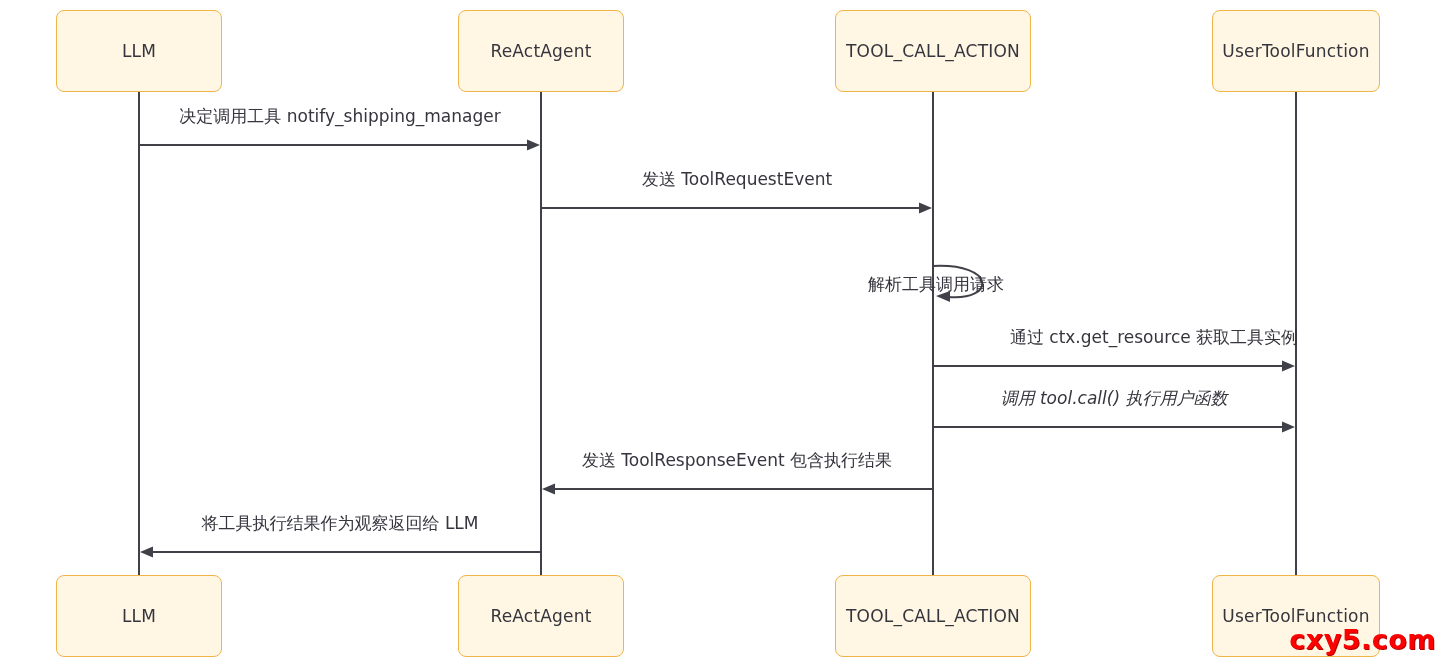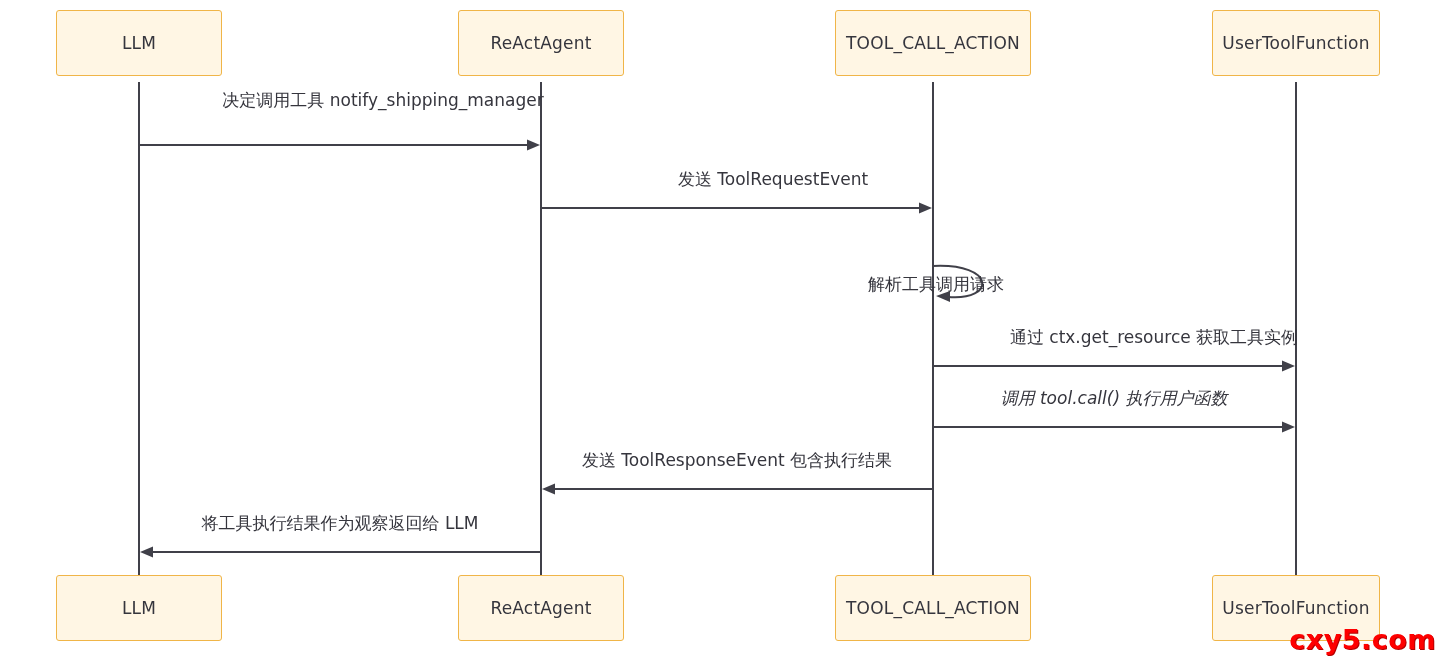--- a/index.html
+++ b/index.html
@@ -7,24 +7,24 @@
     position: relative;
     width: 1438px;
     height: 660px;
     background: #ffffff;
     font-family: "DejaVu Sans", "Liberation Sans", sans-serif;
     overflow: hidden;
   }
   svg.links { position: absolute; left: 0; top: 0; }
   .actor {
     position: absolute;
-    height: 66px;
+    height: 82px;
     background: #fff6e4;
     border: 1.5px solid #f0b548;
-    border-radius: 3px;
+    border-radius: 8px;
     box-sizing: border-box;
     display: flex;
     align-items: center;
     justify-content: center;
     font-size: 17px;
     color: #35353d;
     letter-spacing: 0.2px;
   }
   .msg {
     position: absolute;
@@ -112,22 +112,22 @@
   <div class="actor" style="left:458px; top:575px; width:166px;">
     <span>ReActAgent</span>
   </div>
   <div class="actor" style="left:835px; top:575px; width:196px;">
     <span>TOOL_CALL_ACTION</span>
   </div>
   <div class="actor" style="left:1212px; top:575px; width:168px;">
     <span>UserToolFunction</span>
   </div>
 
-  <div class="msg" style="left:340px;  top:88px;margin-left:43px;">决定调用工具 notify_shipping_manager</div>
-  <div class="msg" style="left:737px;  top:167px;margin-left:36px;">发送 ToolRequestEvent</div>
+  <div class="msg" style="left:340px;  top:104px;">决定调用工具 notify_shipping_manager</div>
+  <div class="msg" style="left:737px;  top:167px;">发送 ToolRequestEvent</div>
   <div class="msg" style="left:936px;  top:229px;margin-top:43px;">解析工具调用请求</div>
   <div class="msg" style="left:1114px; top:325px;margin-left:40px;">通过 ctx.get_resource 获取工具实例</div>
   <div class="msg" style="left:1114px; top:386px;font-style:italic;">调用 tool.call() 执行用户函数</div>
   <div class="msg" style="left:340px;  top:511px;">将工具执行结果作为观察返回给 LLM</div>
   <div class="msg" style="left:737px;  top:448px;">发送 ToolResponseEvent 包含执行结果</div>
 
   <div class="watermark">cxy5.com</div>
 
 </div>
 

